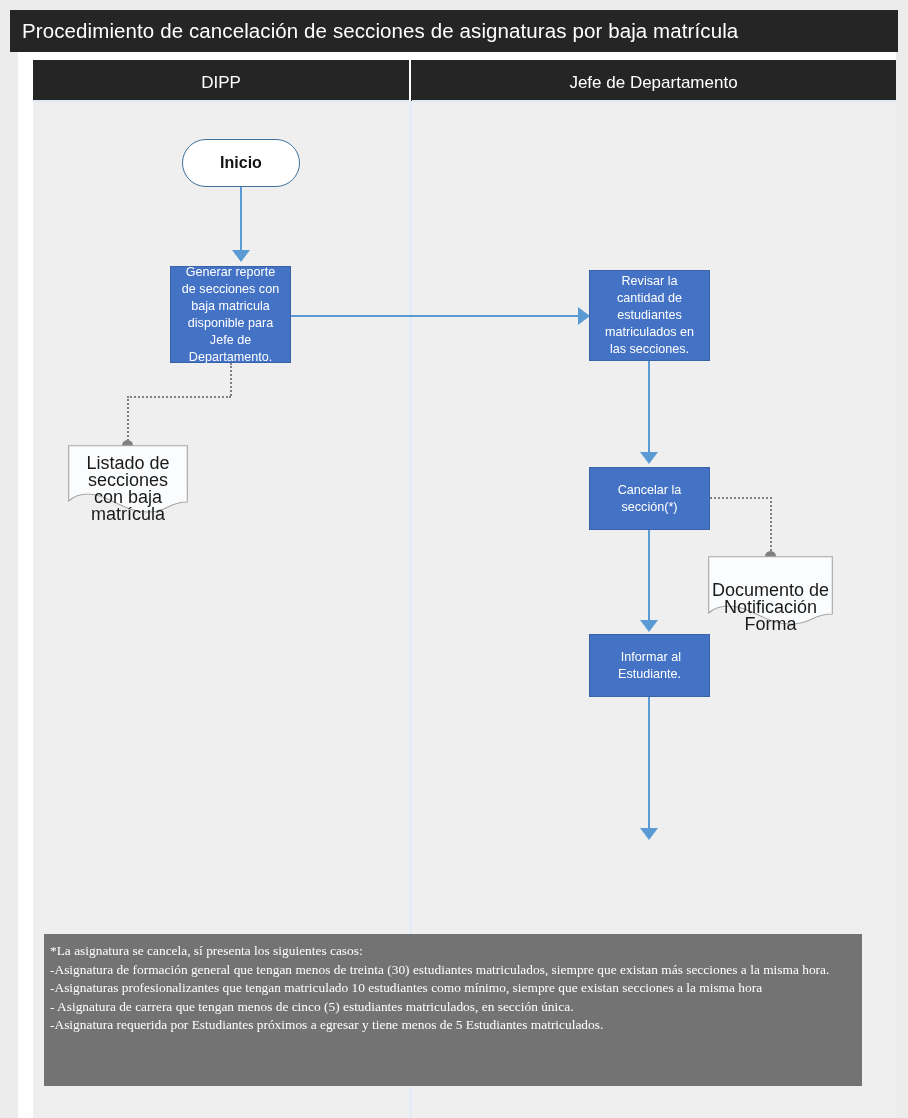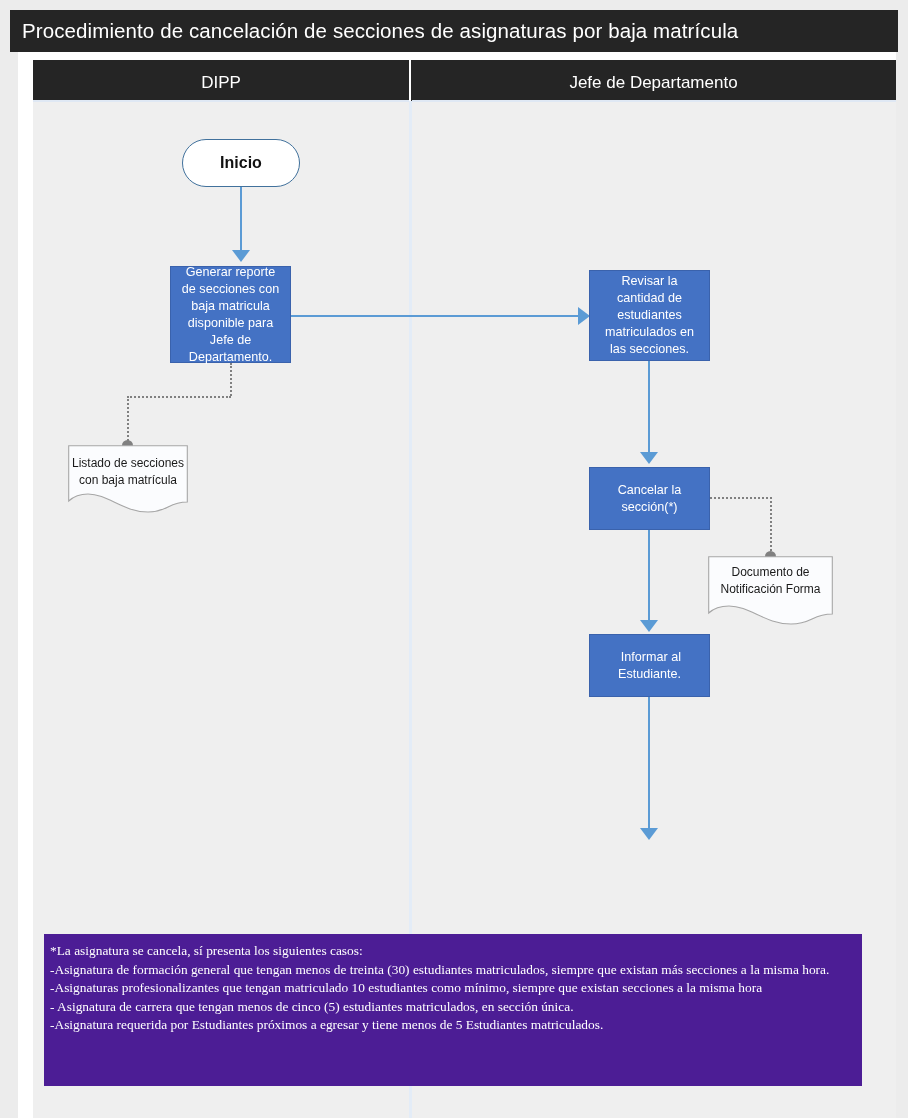--- a/index.html
+++ b/index.html
@@ -74,21 +74,21 @@
     text-align:center;
     color:#ffffff;font-size:12.6px;line-height:17px;
     padding:3px 6px;
   }
 
   
   .docshape{position:absolute;}
   .docshape svg{position:absolute;left:0;top:0;}
   .doclabel{
     position:absolute;left:0;top:0;width:100%;
-    text-align:center;color:#1a1a1a;font-size:12px;line-height:17px;
+    text-align:center;color:#1a1a1a;font-size:18px;line-height:17px;
     pointer-events:none;
   }
   .docdot{
     position:absolute;width:11px;height:11px;border-radius:50%;
     background:#808080;
   }
 
   
   .conn{position:absolute;background:#5b9bd5;}
   .vline{width:2.4px;}
@@ -102,21 +102,21 @@
     position:absolute;width:0;height:0;
     border-top:9px solid transparent;border-bottom:9px solid transparent;
     border-left:12px solid #5b9bd5;
   }
   .dotline-v{position:absolute;width:0;border-left:2.2px dotted #808080;}
   .dotline-h{position:absolute;height:0;border-top:2.2px dotted #808080;}
 
   
   .footnote{
     position:absolute;left:44px;top:934px;width:818px;height:152px;
-    background:#4c1d95;
+    background:#737373;
     padding:8px 6px 4px 6px;box-sizing:border-box;
   }
   .footnote p{
     margin:0;
     font-family:"Liberation Serif", serif;
     font-size:13.4px;line-height:18.6px;
     color:#ffffff;
   }
 </style>
 </head>
@@ -187,21 +187,21 @@
   </div>
 
   <div class="dotline-h" style="left:710px;top:497px;width:62px;"></div>
   <div class="dotline-v" style="left:770px;top:497px;height:58px;"></div>
   <div class="docdot" style="left:765px;top:551px;"></div>
 
   <div class="docshape" style="left:708px;top:556px;width:125px;height:69px;">
     <svg width="125" height="69" viewBox="0 0 125 69">
       <path d="M0.7,0.7 L124.3,0.7 L124.3,58 C104,58 104,68 83,68 C57,68 42,50 21,50 C11,50 5,53 0.7,57 Z" fill="#fbfcfe" stroke="#a6a6a6" stroke-width="1.1"></path>
     </svg>
-    <div class="doclabel" style="padding-top:8px;">
+    <div class="doclabel" style="padding-top:26px;">
       <div>Documento de</div>
       <div>Notificación Forma</div>
     </div>
   </div>
 
   <div class="conn vline" style="left:648px;top:530px;height:92px;"></div>
   <div class="arrow-d" style="left:640px;top:620px;"></div>
 
   <div class="node process" style="left:589px;top:634px;width:121px;height:63px;">
     <div style="text-align:right;">

